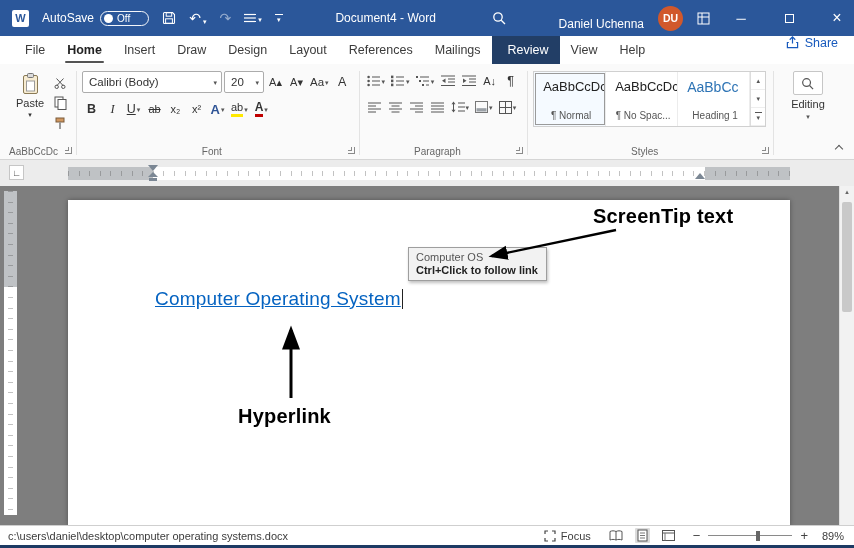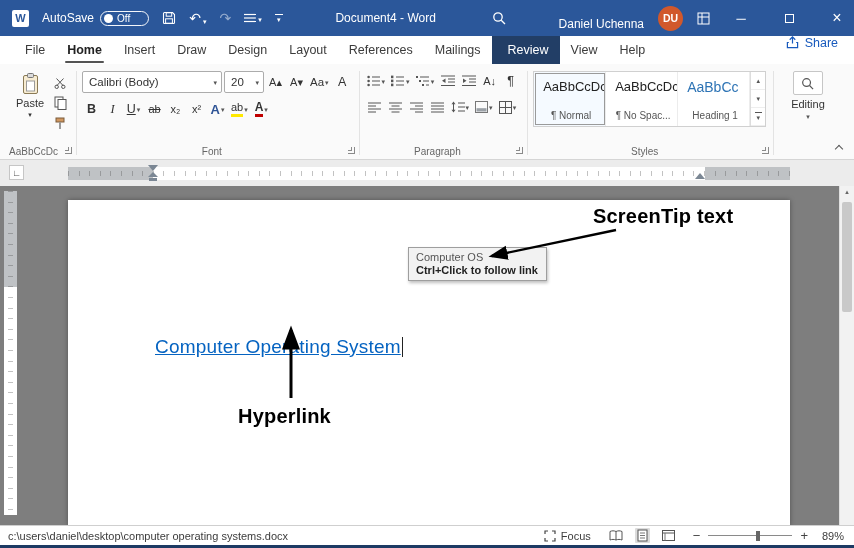--- a/index.html
+++ b/index.html
@@ -93,21 +93,21 @@
   .im-first{left:148px;top:5px;border-left:5px solid transparent;border-right:5px solid transparent;border-top:6px solid #7b8794;}
   .im-hang{left:148px;top:12px;border-left:5px solid transparent;border-right:5px solid transparent;border-bottom:5px solid #7b8794;}
   .im-box{position:absolute;left:149px;top:18px;width:8px;height:3px;background:#7b8794;}
   .im-right{left:695px;top:13px;border-left:5px solid transparent;border-right:5px solid transparent;border-bottom:6px solid #7b8794;}
 
   
   .doc-area{flex:1;background:#7e7e7e;position:relative;overflow:hidden;}
   .vruler{position:absolute;left:4px;top:5px;bottom:10px;width:13px;background:linear-gradient(to bottom,#bfc2c5 0 96px,#fff 96px);}
   .vruler::after{content:"";position:absolute;top:0;bottom:0;left:4px;right:4px;background:repeating-linear-gradient(to bottom,rgba(80,80,80,.35) 0 1px,transparent 1px 10.6px);}
   .page{position:absolute;left:68px;top:14px;width:722px;height:326px;background:#fff;box-shadow:0 0 5px rgba(0,0,0,.35);}
-  .hl-wrap{position:absolute;left:155px;top:102px;display:flex;align-items:center;margin-top:48px;}
+  .hl-wrap{position:absolute;left:155px;top:102px;display:flex;align-items:center;}
   .hyperlink{font-size:19px;color:#0563c1;text-decoration:underline;letter-spacing:.2px;white-space:nowrap;}
   .caret{width:1.5px;height:20px;background:#222;margin-left:1px;}
   .screentip{position:absolute;left:408px;top:61px;background:#f2f2f2;border:1px solid #9e9e9e;padding:3px 8px 4px 7px;box-shadow:1px 2px 3px rgba(0,0,0,.25);}
   .st-title{font-size:11px;color:#555;}
   .st-instr{font-size:11px;font-weight:bold;color:#222;margin-top:1px;white-space:nowrap;}
   .ann{position:absolute;font-weight:bold;color:#000;font-size:20px;letter-spacing:.2px;white-space:nowrap;}
   .ann-st{left:593px;top:19px;}
   .ann-hl{left:238px;top:219px;}
   .arrows{position:absolute;inset:0;width:100%;height:100%;pointer-events:none;}
   .scrollbar{position:absolute;right:0;top:0;bottom:0;width:15px;background:#f2f2f2;border-left:1px solid #e0e0e0;}

